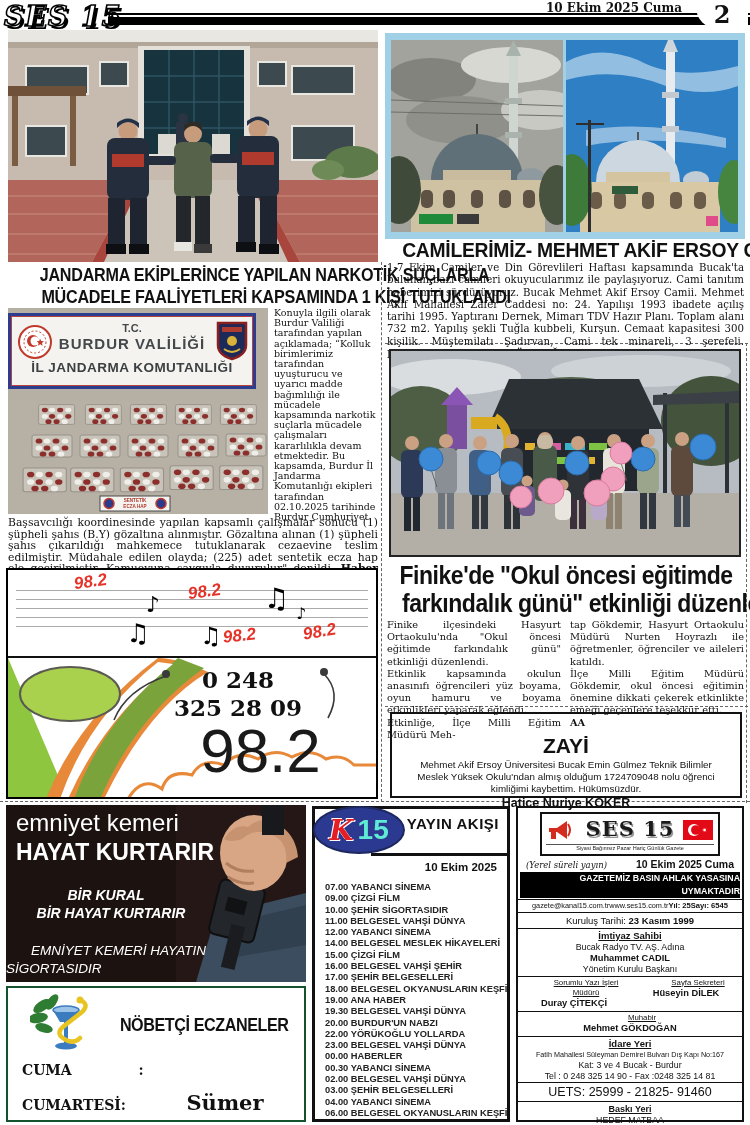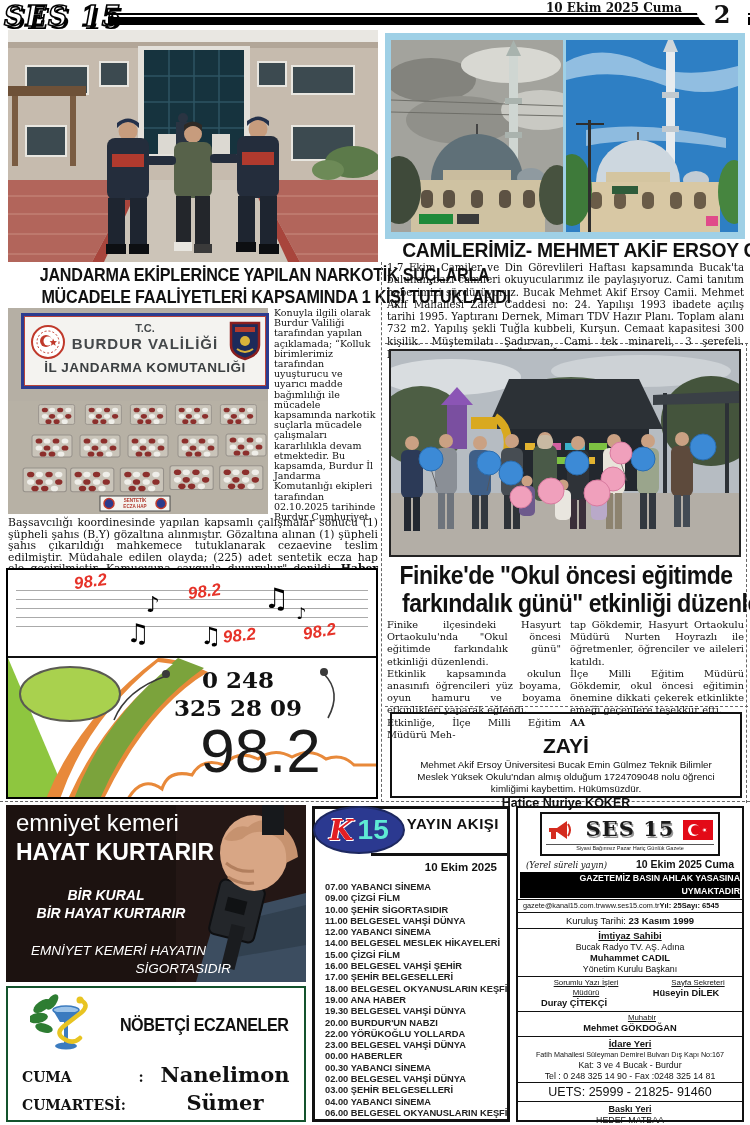--- a/index.html
+++ b/index.html
@@ -20,21 +20,21 @@
   #hdr-page { right:2px; top:0; width:52px; height:29px; background:#fff; border-bottom-left-radius:22px;
               text-align:center; font:bold 24px "DejaVu Serif", serif; }
 
   
   #jphoto { left:8px; top:30px; width:370px; height:232px; }
   #jhead  { left:0; top:264px; width:382px; text-align:center; }
   #jhead .hl { font:bold 19px/21.5px "Liberation Sans", sans-serif; letter-spacing:-0.3px; }
 
   #jart   { left:8px; top:308px; width:370px; height:206px; }
   #jart-img { position:absolute; left:0; top:0; width:260px; height:206px; background:#b5afa4; }
-  #jbanner { position:absolute; left:13px; top:5px; width:248px; height:76px; background:#f4f3f0;
+  #jbanner { position:absolute; left:0; top:5px; width:248px; height:76px; background:#f4f3f0;
              border:3px solid #2c3c8f; box-shadow:inset 0 0 0 1px #b8433a; }
   #jbanner .tc  { text-align:center; font:bold 11px/13px "Liberation Sans", sans-serif; color:#44484a; margin-top:6px; }
   #jbanner .l1  { text-align:center; font:bold 15px/17px "Liberation Sans", sans-serif; color:#44484a; letter-spacing:1px; }
   #jbanner .l2  { text-align:center; font:bold 13.5px/16px "Liberation Sans", sans-serif; color:#3c4042; letter-spacing:.5px; margin-top:8px; }
   #jpills { position:absolute; left:0; top:93px; width:260px; height:113px; }
   #jart-text { position:absolute; left:266px; top:0; width:104px; font-size:9.5px; line-height:10.2px; text-align:left; }
   #jbottom { left:8px; top:517px; width:370px; font-size:10.8px; line-height:11.6px; text-align:justify; }
 
   
   #bfm { left:6px; top:568px; width:372px; height:231px; border:2px solid #000; background:#fff; overflow:hidden; }
@@ -48,21 +48,21 @@
   #bfm-p2 { position:absolute; left:128px; top:124px; width:204px; text-align:center; font:bold 23px "DejaVu Serif", serif; }
   #bfm-big { position:absolute; left:140px; top:146px; width:225px; text-align:center; font:500 62px/70px "Liberation Sans", sans-serif; color:#1a1a1a; }
 
   
   #belt { left:6px; top:805px; width:300px; height:177px; background:linear-gradient(100deg,#1c1210 62%,#241714 100%); overflow:hidden; color:#fff; }
   #belt .t1 { position:absolute; left:10px; top:4px;  font:24px "Liberation Sans", sans-serif; }
   #belt .t2 { position:absolute; left:10px; top:34px; font:bold 23px "Liberation Sans", sans-serif; }
   #belt .t3 { position:absolute; left:0px;  top:82px;  width:200px; text-align:center; font:italic bold 14px "Liberation Sans", sans-serif; }
   #belt .t4 { position:absolute; left:0px;  top:100px; width:210px; text-align:center; font:italic bold 14px "Liberation Sans", sans-serif; }
   #belt .t5 { position:absolute; left:0px;  top:138px; width:225px; text-align:center; font:italic 13.5px "Liberation Sans", sans-serif; }
-  #belt .t6 { position:absolute; left:0px;  top:156px; width:225px; text-align:right; font:italic 13.5px "Liberation Sans", sans-serif; }
+  #belt .t6 { position:absolute; left:0px;  top:156px; width:225px; text-align:left; font:italic 13.5px "Liberation Sans", sans-serif; }
 
   #ecz { left:6px; top:986px; width:300px; height:136px; border:2px solid #14532d; background:#fff; }
   #ecz-title { position:absolute; left:96px; top:26px; width:200px; text-align:center; font:bold 19px "Liberation Sans", sans-serif; letter-spacing:-0.5px; }
   .ecz-row { position:absolute; left:14px; width:272px; display:grid; grid-template-columns:104px 30px 1fr; align-items:baseline; }
   .ecz-day  { font:bold 14px "DejaVu Serif", serif; }
   .ecz-sep  { font:bold 14px "DejaVu Serif", serif; text-align:center; }
   .ecz-name { font:bold 21px "DejaVu Serif", serif; text-align:center; }
 
   
   #sched { left:312px; top:806px; width:198px; height:316px; border:3px solid #111; background:#fff; }
@@ -79,21 +79,21 @@
   
   #mast { left:516px; top:806px; width:228px; height:316px; border:2px solid #111; background:#fff;
           font-family:"Liberation Sans", sans-serif; }
   #mast-logobox { margin:4px 22px 0; border:2px solid #111; height:44px; position:relative; text-align:center; }
   #mast-logobox .ses { font:bold 21px/30px "DejaVu Serif", serif; letter-spacing:1px; color:#1a1a1a; text-shadow:1.5px 1.5px 0 #999; }
   #mast-logobox .tag { font-size:5.5px; line-height:7px; color:#222; border-top:1px solid #555; margin:0 4px; }
   #mast-row1 { display:flex; justify-content:space-between; padding:2px 8px 1px; align-items:baseline; }
   #mast-row1 .pt { font:italic 8.5px "DejaVu Serif", serif; }
   #mast-row1 .dt { font:bold 10.5px "Liberation Sans", sans-serif; }
   #mast-ethics { background:#000; color:#fff; text-align:right; font:bold 8.8px/13px "Liberation Sans", sans-serif; margin:1px 2px; }
-  #mast-contact { display:flex; justify-content:flex-start; padding:1px 5px; border-top:1px solid #111; border-bottom:1px solid #111; font-size:7.3px; line-height:10px; align-items:baseline; }
+  #mast-contact { display:flex; justify-content:center; padding:1px 5px; border-top:1px solid #111; border-bottom:1px solid #111; font-size:7.3px; line-height:10px; align-items:baseline; }
   #mast-contact b { font-size:7.6px; }
   #mast-founded { text-align:center; font-size:9.5px; line-height:13px; padding:1px 0; }
   .msec { border-top:1.5px solid #111; text-align:center; padding:1px 0; }
   .mtitle { font-weight:bold; text-decoration:underline; font-size:9.5px; line-height:12px; }
   .mtitle-sm { text-decoration:underline; font-size:7.8px; line-height:10px;padding-left:24px; }
   .mline { font-size:8.8px; line-height:10.5px; }
   .mname { font-weight:bold; font-size:9.3px; line-height:11.5px; }
   .mtiny { font-size:5.6px; line-height:7.5px; }
   #mast-cols { display:flex; border-top:1.5px solid #111; }
   #mast-cols > div { flex:1; text-align:center; padding:1px 0 2px; }
@@ -349,21 +349,20 @@
       <rect x="34" y="28" width="4" height="22" fill="#3b7bbf"></rect>
       <ellipse cx="36" cy="52" rx="11" ry="3.5" fill="#3b7bbf"></ellipse>
       <path d="M50 6 q10 4 2 12 l-18 14 q-10 8 2 14 q8 4 14 -2" stroke="#e8c422" stroke-width="4.5" fill="none" stroke-linecap="round"></path>
       <circle cx="50" cy="6" r="3.5" fill="#e8c422"></circle>
     </svg>
     <div id="ecz-title"><span class="cond">NÖBETÇİ ECZANELER</span></div>
     <div id="ecz-rows">
         <div class="ecz-row" style="top: 74px;">
         <span class="ecz-day">CUMA</span>
         <span class="ecz-sep">:</span>
-        <span class="ecz-name">Nanelimon</span>
       </div>
         <div class="ecz-row" style="top: 102px;">
         <span class="ecz-day">CUMARTESİ:</span>
         <span class="ecz-sep"></span>
         <span class="ecz-name">Sümer</span>
       </div>
       </div>
   </div>
 
   <div class="abs" id="sched">

